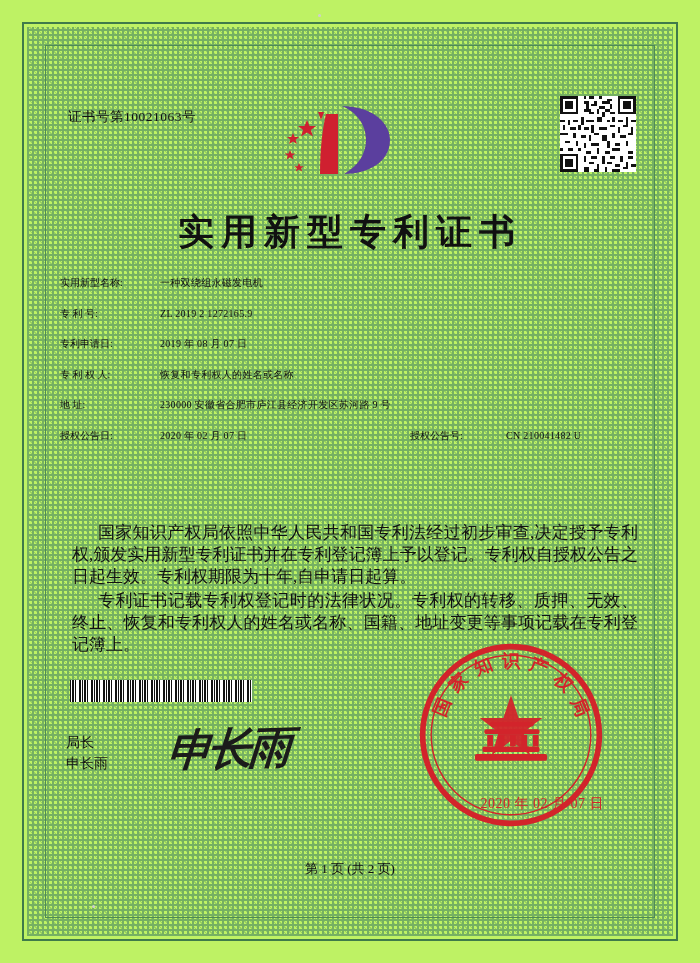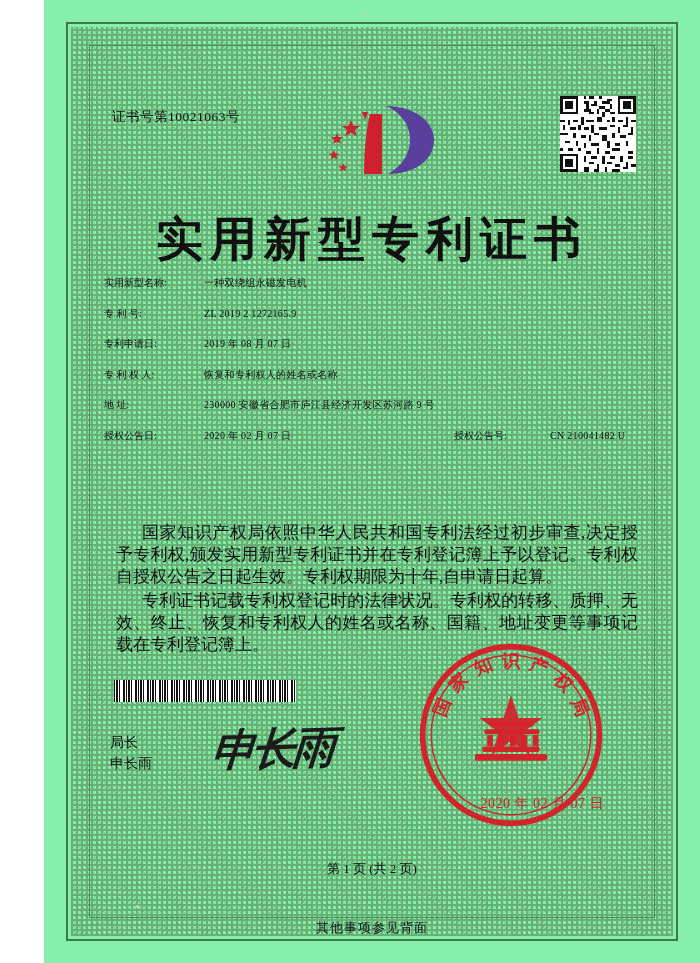--- a/index.html
+++ b/index.html
@@ -12,22 +12,21 @@
     height: 963px;
     font-family: "Liberation Serif", "DejaVu Serif", serif;
     color: #1a1a1a;
     position: relative;
     overflow: hidden;
   }
 
   .page {
     position: absolute;
     inset: 0;
-    background: #86efac;
-    margin-left: 44px;
+    background: #bef264;
   }
 
   
   .border-outer {
     position: absolute;
     left: 22px;
     top: 22px;
     right: 22px;
     bottom: 22px;
     border: 2px solid #3f7b4a;
@@ -113,21 +112,21 @@
     width: 76px;
     height: 76px;
   }
 
   .title {
     position: absolute;
     left: 0;
     right: 0;
     top: 148px;
     text-align: center;
-    font-size: 47px;
+    font-size: 36px;
     font-weight: bold;
     letter-spacing: 7px;
     color: #111;
     font-family: Liberation Sans, sans-serif;
   }
 
   .fields {
     position: absolute;
     left: 0;
     right: 0;
@@ -444,16 +443,15 @@
         <text transform="rotate(-22 100 100)" x="100" y="28" text-anchor="middle">知</text>
         <text transform="rotate(0 100 100)" x="100" y="28" text-anchor="middle">识</text>
         <text transform="rotate(22 100 100)" x="100" y="28" text-anchor="middle">产</text>
         <text transform="rotate(45 100 100)" x="100" y="28" text-anchor="middle">权</text>
         <text transform="rotate(68 100 100)" x="100" y="28" text-anchor="middle">局</text>
       </g>
     </svg>
     <div class="seal-date">2020 年 02 月 07 日</div>
 
     <div class="page-num">第 1 页 (共 2 页)</div>
-    <div class="footer-note">其他事项参见背面</div>
 
   </div>
 </div>
 
 </body></html>

